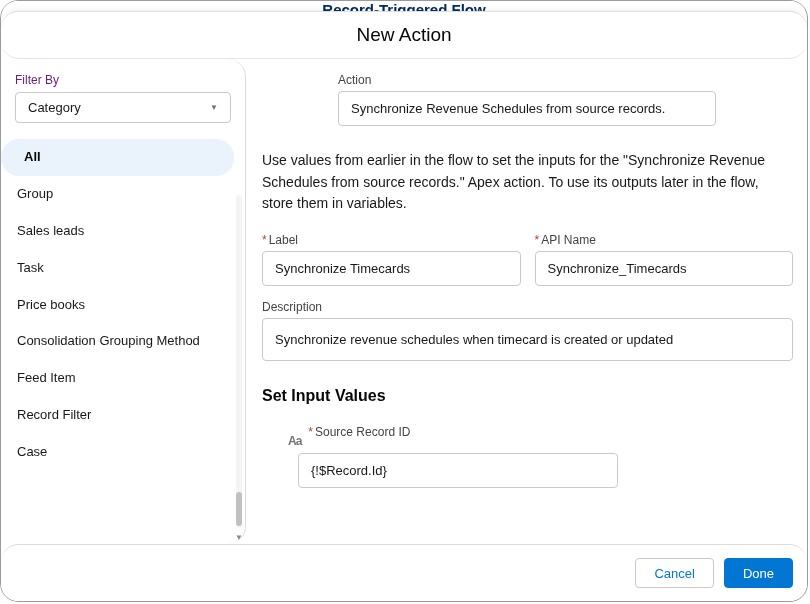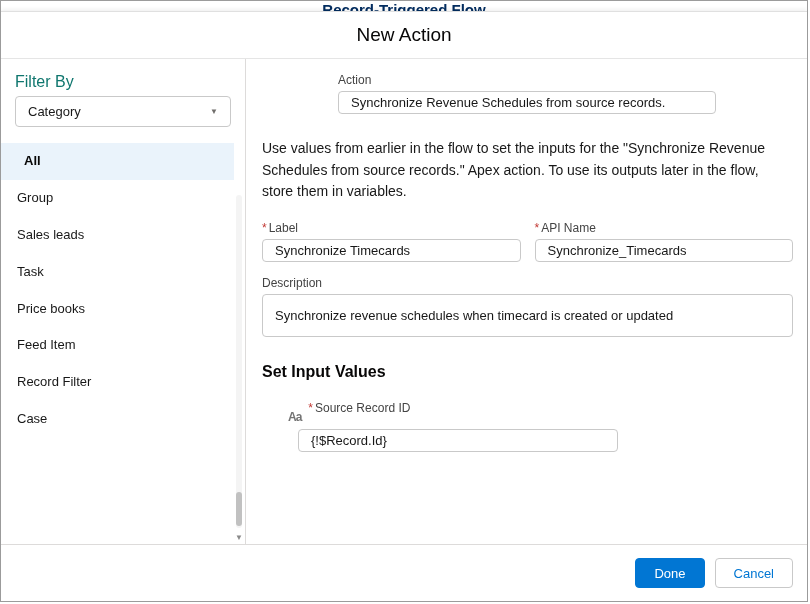--- a/index.html
+++ b/index.html
@@ -1,15 +1,15 @@
 <!DOCTYPE html>
 <html><head>
 <meta charset="utf-8">
 <style>
-  * { box-sizing: border-box; margin: 0; padding: 0; }
+  * { box-sizing: border-box; margin: 0; padding: 0; border-radius: 18px; }
   body {
     margin: 0;
     font-family: "Liberation Sans", sans-serif;
     background: #ffffff;
   }
   .screen {
     position: relative;
     width: 808px;
     height: 602px;
     border: 1px solid #9b9b9b;
@@ -59,22 +59,22 @@
   }
   
   .sidebar {
     position: relative;
     flex: 0 0 245px;
     border-right: 1px solid #dddbda;
     padding-top: 14px;
     overflow: hidden;
   }
   .filter-by {
-    font-size: 16px;
-    color: #0f766e;
+    font-size: 12px;
+    color: #701a75;
     margin: 0 0 5px 14px;
   }
   .select {
     display: flex;
     align-items: center;
     justify-content: space-between;
     width: 216px;
     height: 31px;
     margin-left: 14px;
     padding: 0 12px;
@@ -145,21 +145,21 @@
     font-size: 12px;
     color: #444444;
     margin-bottom: 4px;
   }
   .req {
     color: #c23934;
     margin-right: 2px;
   }
   .text-input {
     width: 100%;
-    height: 23px;
+    height: 35px;
     border: 1px solid #c9c9c9;
     border-radius: 4px;
     padding: 0 12px;
     font-size: 13px;
     color: #181818;
     font-family: "Liberation Sans", sans-serif;
     background: #fff;
   }
   .action-group {
     margin-left: 76px;
@@ -259,20 +259,21 @@
         <div class="select">
           <span>Category</span>
           <span class="chev">▼</span>
         </div>
         <ul class="cat-list">
           <li class="selected">All</li>
           <li>Group</li>
           <li>Sales leads</li>
           <li>Task</li>
           <li>Price books</li>
+          <li>Consolidation Grouping Method</li>
           <li>Feed Item</li>
           <li>Record Filter</li>
           <li>Case</li>
         </ul>
         <div class="scroll-track">
           <div class="scroll-thumb"></div>
         </div>
         <div class="scroll-arrow">▼</div>
       </div>
 
@@ -308,18 +309,18 @@
             <span class="type-icon">Aa</span>
             <label class="field-label"><span class="req">*</span><span>Source Record ID</span></label>
           </div>
           <input class="text-input iv-input" type="text" value="{!$Record.Id}" style="">
         </div>
 
       </div>
     </div>
 
     <div class="modal-footer">
+      <button class="btn btn-neutral">Cancel</button>
       <button class="btn btn-brand">Done</button>
-      <button class="btn btn-neutral">Cancel</button>
     </div>
 
   </div>
 </div>
 
 </body></html>

